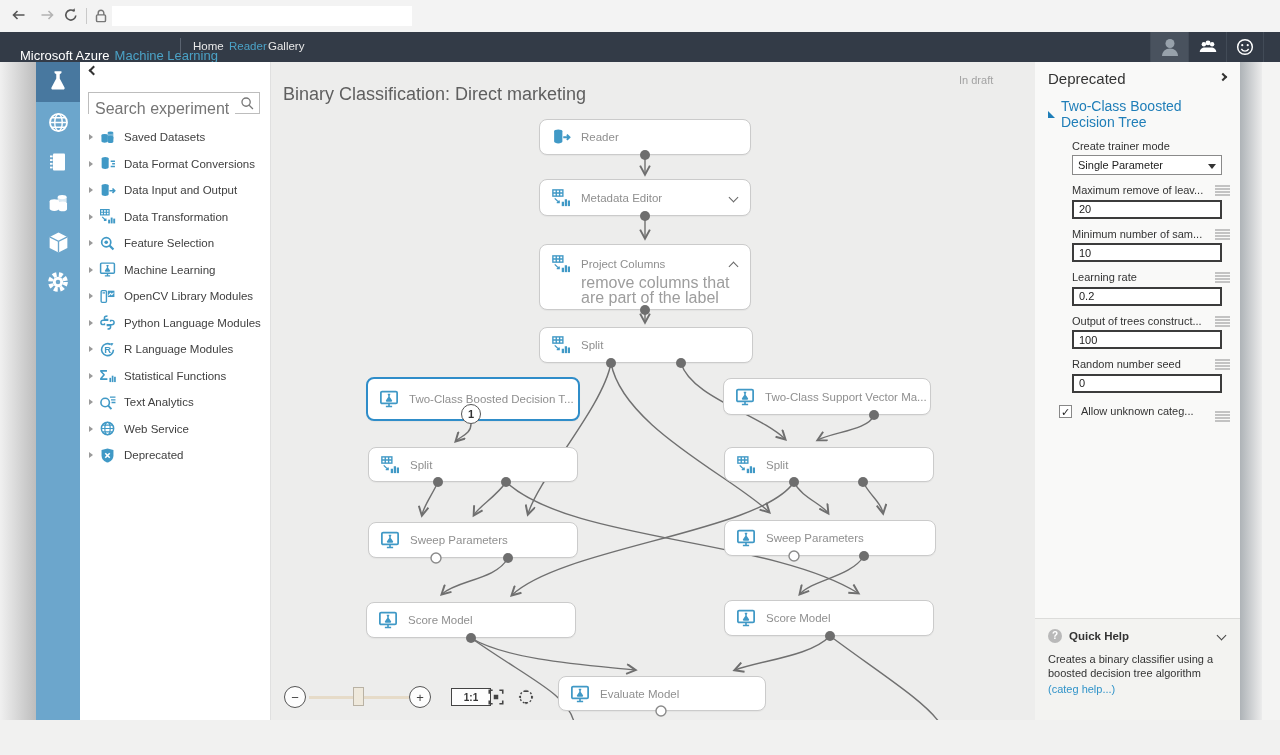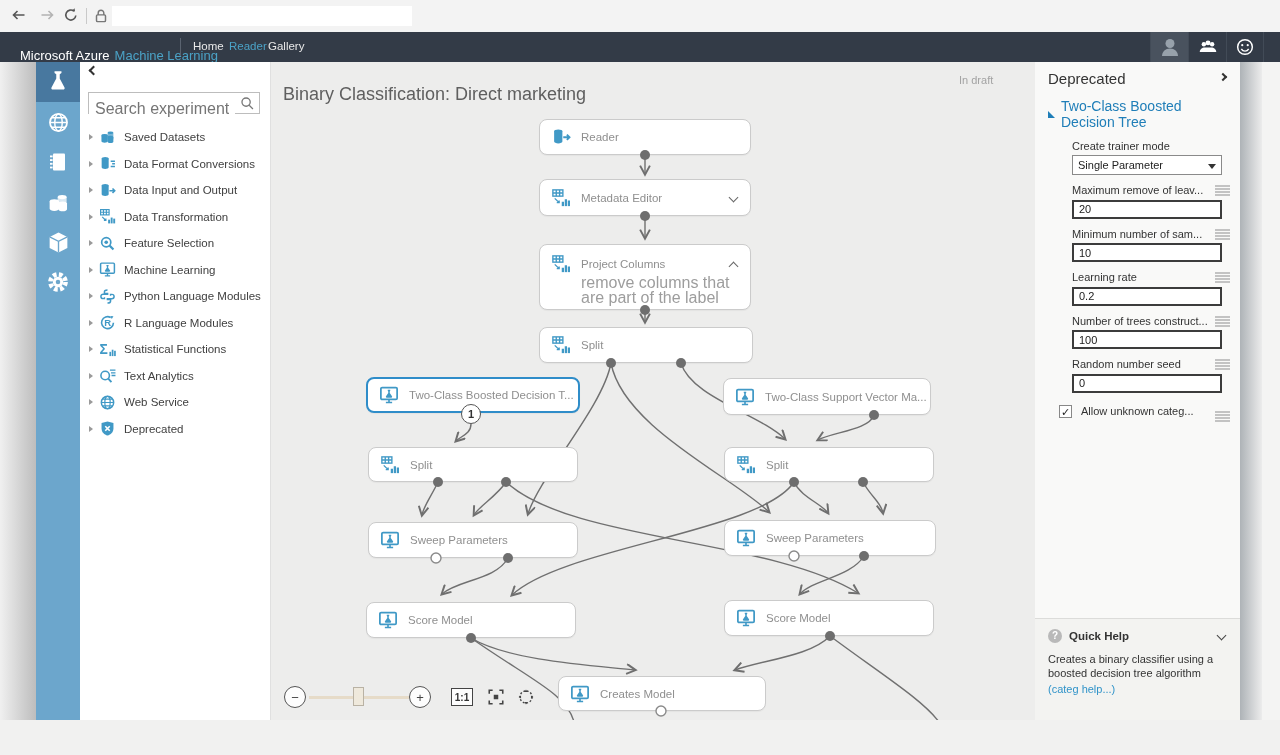--- a/index.html
+++ b/index.html
@@ -62,21 +62,21 @@
   .ncomment { font-size:16px; color:#9d9d9d; line-height:15px; width:168px; margin-top:3px; }
   #badge-1 { left:190px; top:342px; width:20px; height:20px; background:#fff; border:1.5px solid #555; border-radius:50%; z-index:4;
              font-size:11px; font-weight:bold; color:#333; display:flex; align-items:center; justify-content:center; }
 
   
   .zc-circle { width:22px; height:22px; border:1.5px solid #555; border-radius:50%; background:#fdfdfd; display:flex; align-items:center; justify-content:center; font-size:13px; color:#444; cursor:pointer; }
   #zoom-out { left:13px; top:624px; }
   #zoom-in  { left:138px; top:624px; }
   #zoom-track { left:38px; top:634px; width:100px; height:3px; background:#e6dbc8; }
   #zoom-handle { left:82px; top:625px; width:11px; height:19px; background:#efe9dc; border:1px solid #b9b2a4; cursor:pointer; }
-  #zoom-reset { left:180px; top:626px; width:22px; height:18px; border:1.5px solid #444; background:#fdfdfd; font-size:10px; font-weight:bold; color:#333; display:flex; align-items:center; justify-content:center; cursor:pointer; }
+  #zoom-reset { left:180px; top:626px; width:40px; height:18px; border:1.5px solid #444; background:#fdfdfd; font-size:10px; font-weight:bold; color:#333; display:flex; align-items:center; justify-content:center; cursor:pointer; }
   #fit-btn  { left:216px; top:626px; cursor:pointer; }
   #pan-btn  { left:246px; top:626px; cursor:pointer; }
 
   
   #props { left:1035px; top:62px; width:205px; height:658px; background:#f9f9f8; }
   #props-head { left:13px; top:8px; font-size:15px; color:#333; }
   #props-collapse { left:185px; top:12px; width:8px; height:8px; cursor:pointer; }
   #props-collapse i { display:block; width:6px; height:6px; border-right:2px solid #333; border-top:2px solid #333; transform:rotate(45deg); }
   #props-body { left:13px; top:36px; width:182px; }
   .sec-head { display:flex; align-items:center; margin-bottom:10px; cursor:pointer; }
@@ -291,20 +291,30 @@
     <div class="pitem">
         <span class="tri-r"></span>
       <svg class="picon" viewBox="0 0 16 16">
           <rect x="1.5" y="2" width="13" height="9.5" rx="1" stroke="#4099c6" stroke-width="1.4" fill="none"></rect>
           <path d="M7 3.8h2v.8l-.4.5v1.2l1.8 2.7c.3.5 0 1.1-.6 1.1H6.2c-.6 0-.9-.6-.6-1.1l1.8-2.7V5.1L7 4.6z" fill="#4099c6"></path>
           <path d="M8 11.5v2M5.5 14h5" stroke="#4099c6" stroke-width="1.3"></path>
         </svg>
       <span class="plabel">Machine Learning</span>
       </div>
 
+    <div class="pitem">
+        <span class="tri-r"></span>
+      <svg class="picon" viewBox="0 0 16 16">
+          <rect x="2" y="2.5" width="5" height="11" rx="1" stroke="#4099c6" stroke-width="1.3" fill="none"></rect>
+          <rect x="3.3" y="4" width="2.4" height="1.2" fill="#4099c6"></rect>
+          <rect x="8.3" y="2.5" width="6.2" height="6" fill="#4099c6"></rect>
+          <path d="M9 7.2l1.8-2.2 1.3 1.3 1.5-1.8" stroke="#fff" stroke-width="1" fill="none"></path>
+        </svg>
+      <span class="plabel">OpenCV Library Modules</span>
+      </div>
 
     <div class="pitem">
         <span class="tri-r"></span>
       <svg class="picon" viewBox="0 0 16 16">
           <path d="M8 1.8c-2.4 0-2.9 1-2.9 2v1.4h3V5.8H3.9c-1.2 0-2.1.9-2.1 2.1s.9 2.1 2.1 2.1h1.2V8.6" stroke="#4099c6" stroke-width="1.4" fill="none"></path>
           <path d="M8 14.2c2.4 0 2.9-1 2.9-2v-1.4h-3v-.6h4.2c1.2 0 2.1-.9 2.1-2.1S13.3 6 12.1 6h-1.2v1.4" stroke="#4099c6" stroke-width="1.4" fill="none"></path>
         </svg>
       <span class="plabel">Python Language Modules</span>
       </div>
 
@@ -451,21 +461,21 @@
         </g>
         <g fill="#4099c6">
           <rect x="8.6" y="11" width="1.8" height="3.5"></rect>
           <rect x="11" y="9" width="1.8" height="5.5"></rect>
           <rect x="13.4" y="10" width="1.8" height="4.5"></rect>
         </g>
       </svg>
     <span class="nlabel">Split</span>
   </div>
 
-  <div class="node sel" style="left:95px;top:315px;width:214px;height:36px">
+  <div class="node sel" style="left:95px;top:315px;width:214px;height:44px">
     <svg class="nicon" viewBox="0 0 16 16">
         <rect x="1.5" y="2" width="13" height="9.5" rx="1" stroke="#4099c6" stroke-width="1.4" fill="none"></rect>
         <path d="M7 3.8h2v.8l-.4.5v1.2l1.8 2.7c.3.5 0 1.1-.6 1.1H6.2c-.6 0-.9-.6-.6-1.1l1.8-2.7V5.1L7 4.6z" fill="#4099c6"></path>
         <path d="M8 11.5v2M5.5 14h5" stroke="#4099c6" stroke-width="1.3"></path>
       </svg>
     <span class="nlabel">Two-Class Boosted Decision T...</span>
   </div>
   <div id="badge-1" class="abs">1</div>
 
   <div class="node" style="left:452px;top:316px;width:208px;height:37px">
@@ -544,21 +554,21 @@
       </svg>
     <span class="nlabel">Score Model</span>
   </div>
 
   <div class="node" style="left:287px;top:614px;width:208px;height:35px">
     <svg class="nicon" viewBox="0 0 16 16">
         <rect x="1.5" y="2" width="13" height="9.5" rx="1" stroke="#4099c6" stroke-width="1.4" fill="none"></rect>
         <path d="M7 3.8h2v.8l-.4.5v1.2l1.8 2.7c.3.5 0 1.1-.6 1.1H6.2c-.6 0-.9-.6-.6-1.1l1.8-2.7V5.1L7 4.6z" fill="#4099c6"></path>
         <path d="M8 11.5v2M5.5 14h5" stroke="#4099c6" stroke-width="1.3"></path>
       </svg>
-    <span class="nlabel">Creates Model</span>
+    <span class="nlabel">Evaluate Model</span>
   </div>
 
   <svg id="ports" class="abs" width="765" height="658">
     <g fill="#6e6e6e">
       <circle cx="374" cy="93" r="5"></circle>
         <circle cx="374" cy="154" r="5"></circle>
         <circle cx="374" cy="248" r="5"></circle>
       <circle cx="340" cy="301" r="5"></circle>
         <circle cx="410" cy="301" r="5"></circle>
       <circle cx="603" cy="353" r="5"></circle>
@@ -636,21 +646,21 @@
     <div class="field">
       <div class="frow">
           <span class="flabel">Learning rate</span>
           <span class="handle"></span>
         </div>
       <input class="pinput" value="0.2" style="">
     </div>
 
     <div class="field">
       <div class="frow">
-          <span class="flabel">Number of trees construct...</span>
+          <span class="flabel">Output of trees construct...</span>
           <span class="handle"></span>
         </div>
       <input class="pinput" value="100" style="">
     </div>
 
     <div class="field">
       <div class="frow">
           <span class="flabel">Random number seed</span>
           <span class="handle"></span>
         </div>

